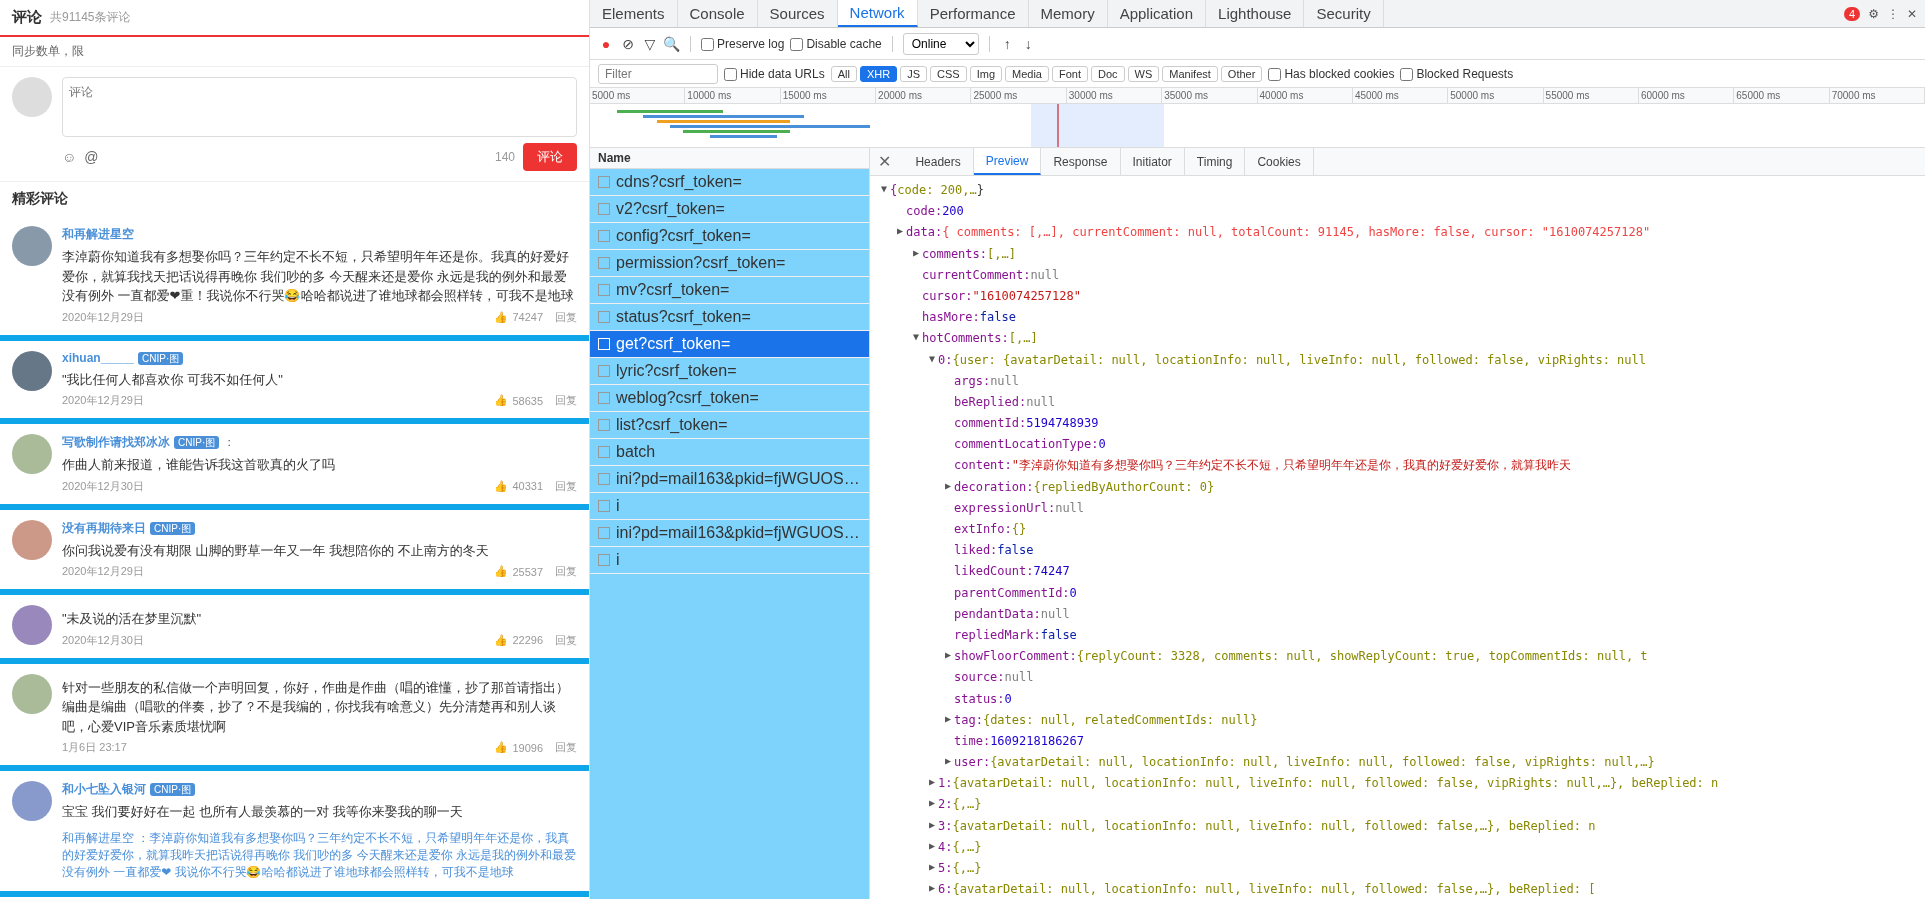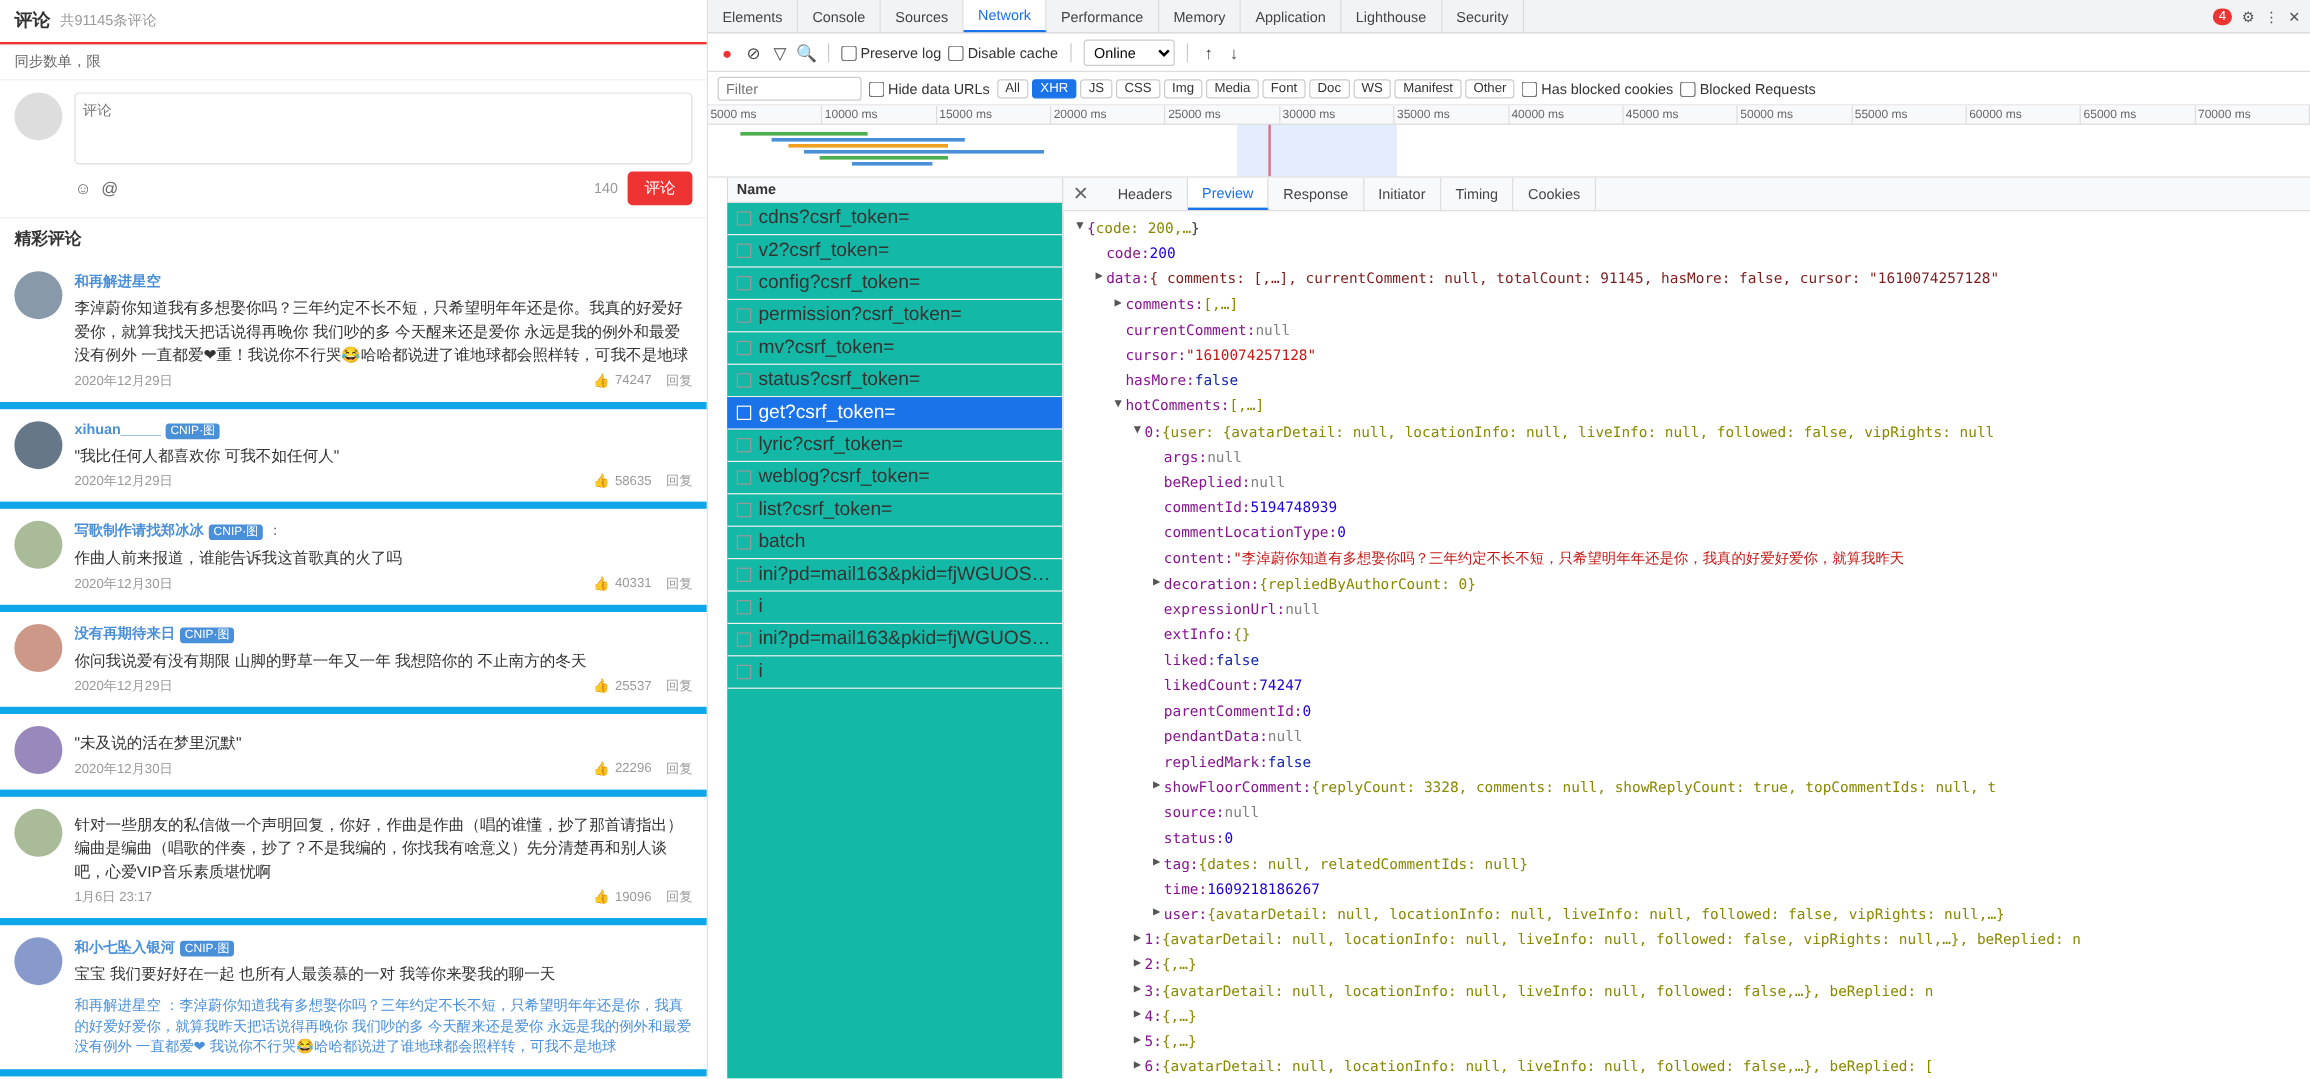--- a/index.html
+++ b/index.html
@@ -203,21 +203,21 @@
       background: #f1f3f4;
       border-bottom: 1px solid #ccc;
       padding: 0;
       height: 28px;
       align-items: stretch;
       overflow-x: auto;
     }
 
     .devtools-tab {
       padding: 0 12px;
-      font-size: 12px;
+      font-size: 15px;
       cursor: pointer;
       display: flex;
       align-items: center;
       border-right: 1px solid #ddd;
       color: #444;
       white-space: nowrap;
     }
 
     .devtools-tab.active {
       background: #fff;
@@ -382,22 +382,21 @@
       flex: 1;
       overflow: hidden;
     }
 
     
     .request-list {
       width: 280px;
       flex-shrink: 0;
       border-right: 1px solid #ddd;
       overflow-y: auto;
-      background: #14b8a6;
-      margin-left: 16px;
+      background: #7dd3fc;
     }
 
     .request-list-header {
       display: flex;
       align-items: center;
       padding: 3px 8px;
       border-bottom: 1px solid #ddd;
       background: #f8f9fa;
       font-size: 12px;
       font-weight: bold;
@@ -850,21 +849,21 @@
         <div style="padding-left:16px;">
           <div class="tree-item">
             <span class="tree-toggle">&nbsp;</span>
             <span class="key-str">code:</span>
             <span class="val-num"> 200</span>
           </div>
 
           <div class="tree-item">
             <span class="tree-toggle">▶</span>
             <span class="key-str">data:</span>
-            <span style="color:#7f1d1d;"> { comments: [,…], currentComment: null, totalCount: 91145, hasMore: false, cursor: "1610074257128"</span>
+            <span style="color:#ef4444;"> { comments: [,…], currentComment: null, totalCount: 91145, hasMore: false, cursor: "1610074257128"</span>
           </div>
 
           <div style="padding-left:16px;">
             <div class="tree-item">
               <span class="tree-toggle">▶</span>
               <span class="key-str">comments:</span>
               <span style="color:#880;"> [,…]</span>
             </div>
             <div class="tree-item">
               <span class="tree-toggle">&nbsp;</span>

